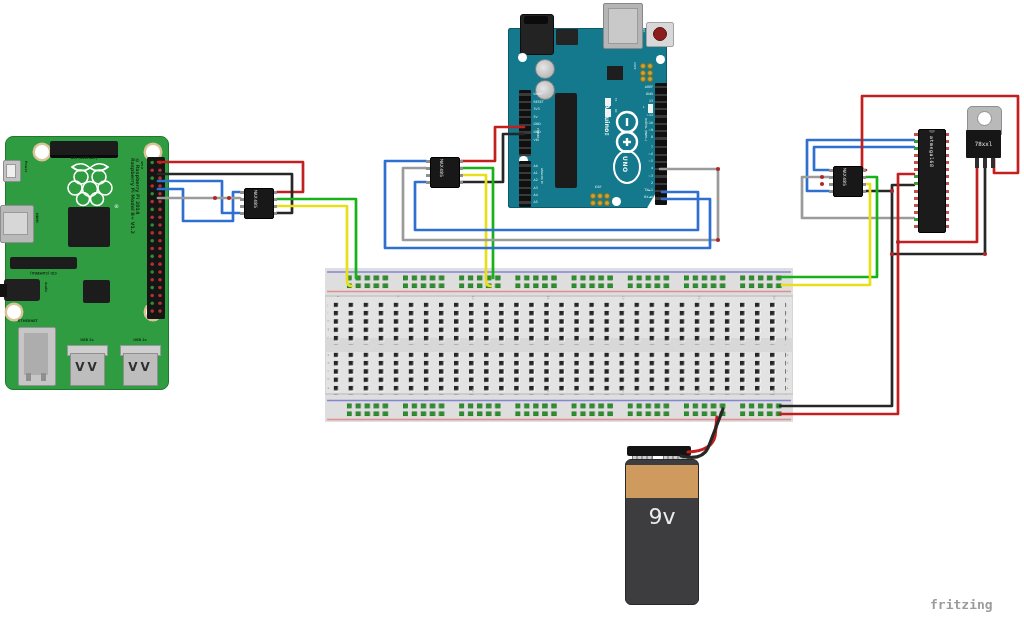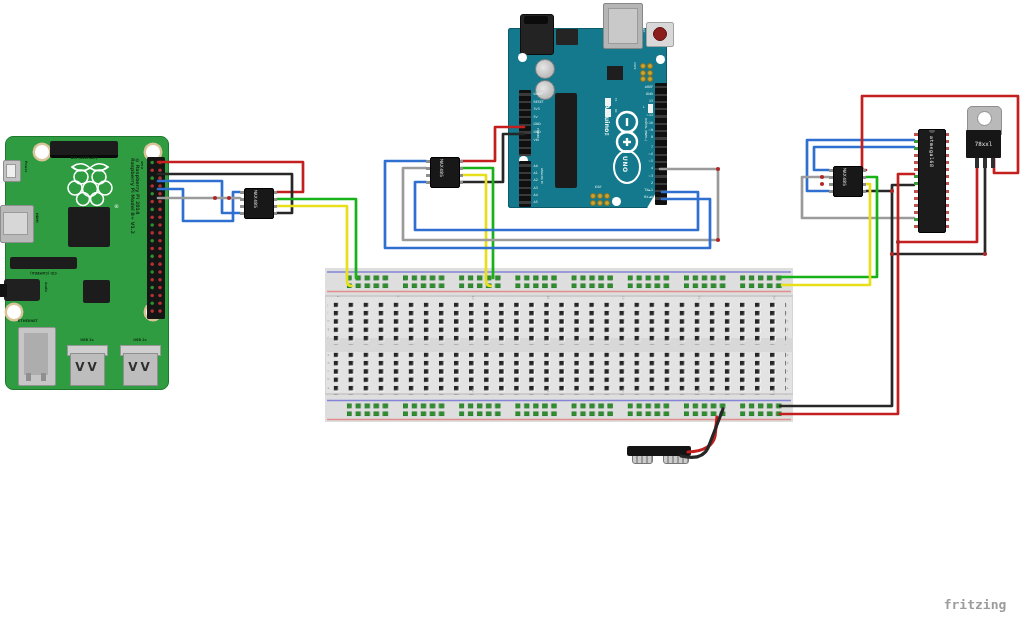--- a/index.html
+++ b/index.html
@@ -205,20 +205,24 @@
     <rect x="21.8" y="135.3" width="436" height="12.8" fill="url(#pgb)"></rect>
     <rect x="8.6" y="34.6" width="452" height="41.7" fill="url(#ph)"></rect>
     <rect x="8.6" y="84.6" width="452" height="41.7" fill="url(#ph)"></rect>
   </svg>
 
   <div class="abs" style="left:632px;top:449px;width:19px;height:13px;border-radius:3px;border:1px solid #777;
               background:repeating-linear-gradient(90deg,#cccccc 0 3px,#999999 3px 5px);"></div>
   <div class="abs" style="left:663px;top:449px;width:24px;height:13px;border-radius:3px;border:1px solid #777;
               background:repeating-linear-gradient(90deg,#cccccc 0 3px,#999999 3px 5px);"></div>
   <div class="abs" style="left:627px;top:446px;width:64px;height:10px;background:#141414;border-radius:2px;"></div>
+  <div class="abs" style="left:625px;top:459px;width:72px;height:144px;background:#3d3d40;border:1px solid #28282b;border-radius:6px;overflow:hidden;">
+    <div class="abs" style="left:0;top:5px;width:72px;height:33px;background:#cf9a5e;"></div>
+    <div class="abs" style="left:0;top:44px;width:72px;text-align:center;font-size:22px;color:#ececec;">9v</div>
+  </div>
 
   <svg id="wire-layer" class="abs" style="left:0;top:0;" width="1024" height="618" viewBox="0 0 1024 618">
       <path d="M158,162 H303 V192 H277" fill="none" stroke="#c41f1f" stroke-width="2.7" stroke-linejoin="round" stroke-linecap="round"></path>
       <path d="M158,174 H292 V213 H277" fill="none" stroke="#272727" stroke-width="2.7" stroke-linejoin="round" stroke-linecap="round"></path>
       <path d="M158,181 H222 V213 H240" fill="none" stroke="#2f6fd0" stroke-width="2.7" stroke-linejoin="round" stroke-linecap="round"></path>
       <path d="M158,189 H183 V221 H233 V192 H240" fill="none" stroke="#2f6fd0" stroke-width="2.7" stroke-linejoin="round" stroke-linecap="round"></path>
       <path d="M158,198 H240" fill="none" stroke="#9b9b9b" stroke-width="2.7" stroke-linejoin="round" stroke-linecap="round"></path>
       <path d="M277,199 H356 V278" fill="none" stroke="#17b217" stroke-width="2.7" stroke-linejoin="round" stroke-linecap="round"></path>
       <path d="M277,206 H347 V281 Q347,286 352,286" fill="none" stroke="#e6df1a" stroke-width="2.7" stroke-linejoin="round" stroke-linecap="round"></path>
       <path d="M461,161 H495 V127 H524" fill="none" stroke="#c41f1f" stroke-width="2.7" stroke-linejoin="round" stroke-linecap="round"></path>
@@ -272,21 +276,21 @@
   <div class="abs" style="left:967px;top:106px;width:33px;height:27px;background:#b9b9b9;border:1px solid #8e8e8e;border-radius:5px 5px 0 0;z-index:30;"></div>
   <div class="whole" style="left:977px;top:111px;width:13px;height:13px;border:1px solid #8e8e8e;z-index:31;"></div>
   <div class="abs" style="left:975px;top:156px;width:3.5px;height:12px;background:#2f2f2f;z-index:30;"></div>
   <div class="abs" style="left:983px;top:156px;width:3.5px;height:12px;background:#2f2f2f;z-index:30;"></div>
   <div class="abs" style="left:991px;top:156px;width:3.5px;height:12px;background:#2f2f2f;z-index:30;"></div>
   <div class="abs" style="left:966px;top:130px;width:35px;height:28px;background:#161616;border-radius:1px;z-index:32;
               color:#e8e8e8;font-family:'DejaVu Sans Mono','Liberation Mono',monospace;font-size:5.8px;text-align:center;line-height:28px;">
     <span>78xxl</span>
   </div>
 
-  <div class="abs" style="left:930px;top:597px;width:90px;text-align:center;font-size:13px;color:#9c9c9c;
+  <div class="abs" style="left:930px;top:597px;width:90px;text-align:left;font-size:13px;color:#9c9c9c;
               font-family:'DejaVu Sans Mono','Liberation Mono',monospace;font-weight:bold;">fritzing</div>
 <div style="position: absolute; left: 533.5px; top: 93px; width: 20px; font-size: 3.2px; color: rgb(234, 246, 246); line-height: 1;">IOREF</div>
     <div style="position: absolute; left: 533.5px; top: 100.6px; width: 20px; font-size: 3.2px; color: rgb(234, 246, 246); line-height: 1;">RESET</div>
     <div style="position: absolute; left: 533.5px; top: 108.2px; width: 20px; font-size: 3.2px; color: rgb(234, 246, 246); line-height: 1;">3V3</div>
     <div style="position: absolute; left: 533.5px; top: 115.8px; width: 20px; font-size: 3.2px; color: rgb(234, 246, 246); line-height: 1;">5V</div>
     <div style="position: absolute; left: 533.5px; top: 123.4px; width: 20px; font-size: 3.2px; color: rgb(234, 246, 246); line-height: 1;">GND</div>
     <div style="position: absolute; left: 533.5px; top: 131px; width: 20px; font-size: 3.2px; color: rgb(234, 246, 246); line-height: 1;">GND</div>
     <div style="position: absolute; left: 533.5px; top: 138.6px; width: 20px; font-size: 3.2px; color: rgb(234, 246, 246); line-height: 1;">VIN</div>
     <div style="position: absolute; left: 533.5px; top: 164.5px; width: 20px; font-size: 3.2px; color: rgb(234, 246, 246); line-height: 1;">A0</div>
     <div style="position: absolute; left: 533.5px; top: 171.85px; width: 20px; font-size: 3.2px; color: rgb(234, 246, 246); line-height: 1;">A1</div>

